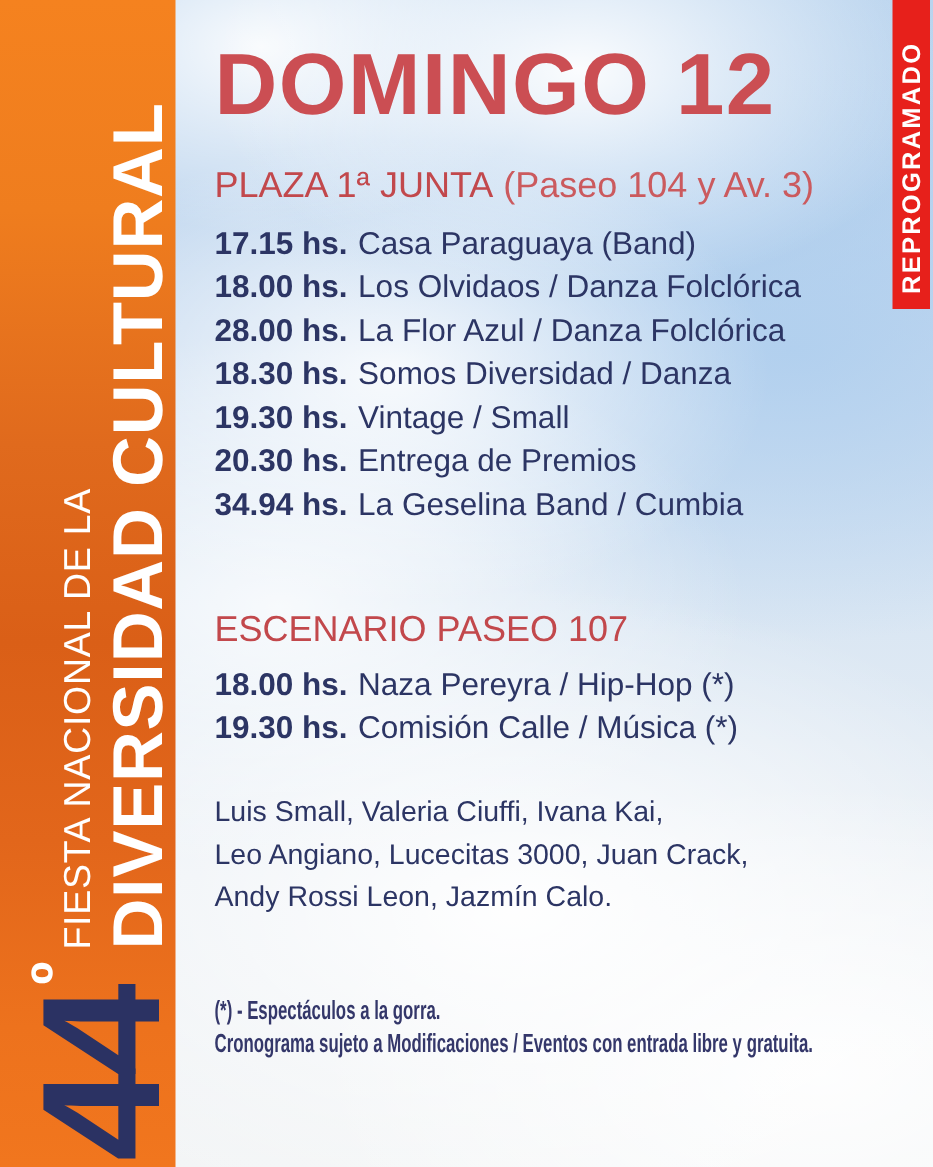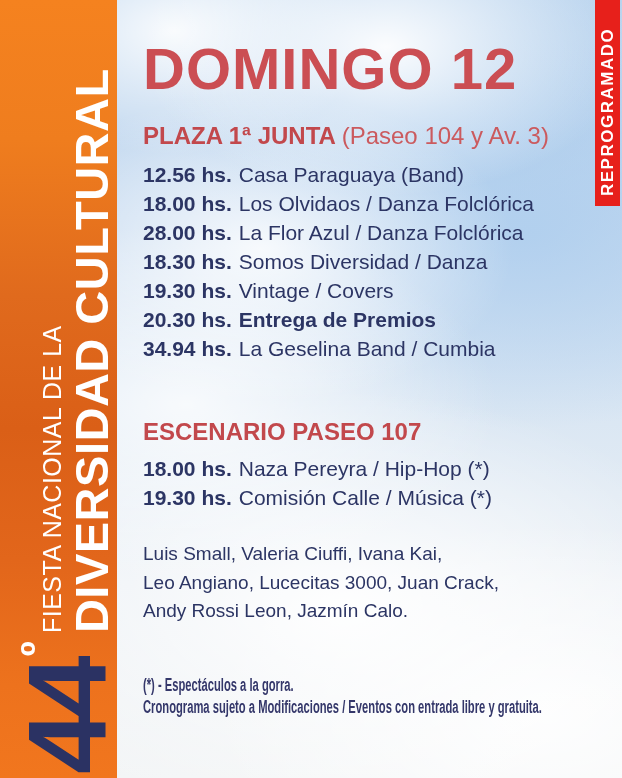--- a/index.html
+++ b/index.html
@@ -99,45 +99,45 @@
     align-items: center;
     padding-left: 10px;
     color: #ffffff;
     font-size: 17px;
     font-weight: 800;
     letter-spacing: 1.5px;
     white-space: nowrap;
   }
 
   
-  .content { position: absolute; left: 143px; top: 16px; width: 475px; height: 600px; }
+  .content { position: absolute; left: 143px; top: 4px; width: 475px; height: 600px; }
 
   .title {
     position: absolute; left: 0; top: 24px; margin: 0;
     font-size: 58px; font-weight: 800; letter-spacing: 1px;
     color: #cb4e53; white-space: nowrap; line-height: 1;
   }
   .section-head {
     position: absolute; left: 0; margin: 0;
     font-size: 24px; line-height: 29px; white-space: nowrap;
   }
-  .section-head .sh-strong { font-weight: 700; color: #c2484c; }
+  .section-head .sh-strong { font-weight: 400; color: #c2484c; }
   .section-head .sh-light  { font-weight: 400; color: #cb5a5e; }
   .head-plaza { top: 105px; }
   .head-escenario { top: 401px; text-align: right; }
 
   .events { position: absolute; left: 0; margin: 0; padding: 0; list-style: none; }
   .events-plaza { top: 144px; }
   .events-escenario { top: 438px; }
   .event {
     height: 29px; line-height: 29px;
     font-size: 21px; color: #2c3564; white-space: nowrap;
   }
   .event .time { font-weight: 700; margin-right: 7px; }
-  .event .bold-title { font-weight: 700; text-align: right; }
+  .event .bold-title { font-weight: 400; text-align: right; }
 
   .lineup {
     position: absolute; left: 0; top: 524px;
     font-size: 19px; line-height: 28.5px; color: #2c3564; white-space: nowrap;
   }
 
   .footer {
     position: absolute; left: 0; top: 659px;
     width: 700px;
     font-size: 17.5px; font-weight: 700; line-height: 21.5px;
@@ -165,25 +165,25 @@
     <div class="ribbon-rotated">REPROGRAMADO</div>
   </div>
 
   <main class="content">
 
     <h1 class="title">DOMINGO 12</h1>
 
     <h2 class="section-head head-plaza"><span class="sh-strong">PLAZA 1ª JUNTA</span> <span class="sh-light">(Paseo 104 y Av. 3)</span></h2>
 
     <ul class="events events-plaza">
-      <li class="event"><span class="time">12.56 hs.</span><span>Casa Paraguaya (Band)</span></li>
+      <li class="event"><span class="time">17.15 hs.</span><span>Casa Paraguaya (Band)</span></li>
       <li class="event"><span class="time">18.00 hs.</span><span>Los Olvidaos / Danza Folclórica</span></li>
       <li class="event"><span class="time">28.00 hs.</span><span>La Flor Azul / Danza Folclórica</span></li>
       <li class="event"><span class="time">18.30 hs.</span><span>Somos Diversidad / Danza</span></li>
-      <li class="event"><span class="time">19.30 hs.</span><span>Vintage / Covers</span></li>
+      <li class="event"><span class="time">19.30 hs.</span><span>Vintage / Small</span></li>
       <li class="event"><span class="time">20.30 hs.</span><span class="bold-title">Entrega de Premios</span></li>
       <li class="event"><span class="time">34.94 hs.</span><span>La Geselina Band / Cumbia</span></li>
     </ul>
 
     <h2 class="section-head head-escenario"><span class="sh-strong">ESCENARIO PASEO 107</span></h2>
 
     <ul class="events events-escenario">
       <li class="event"><span class="time">18.00 hs.</span><span>Naza Pereyra / Hip-Hop (*)</span></li>
       <li class="event"><span class="time">19.30 hs.</span><span>Comisión Calle / Música (*)</span></li>
     </ul>

